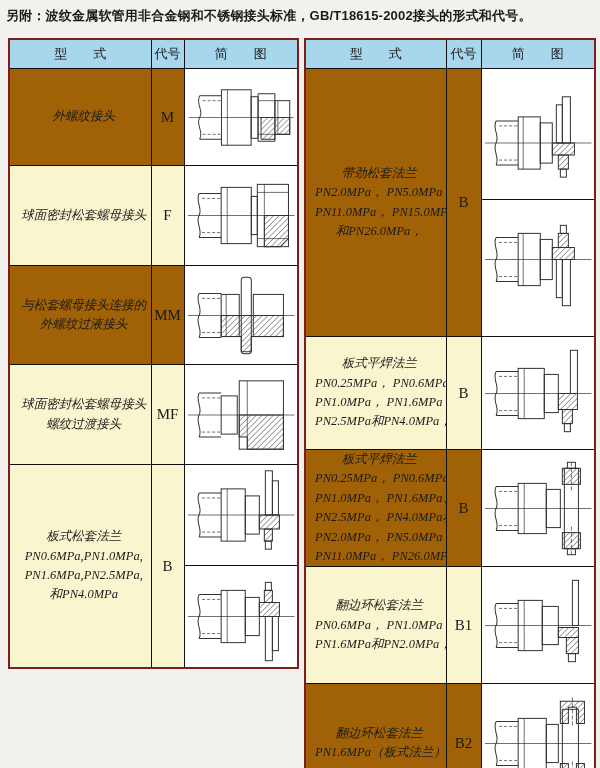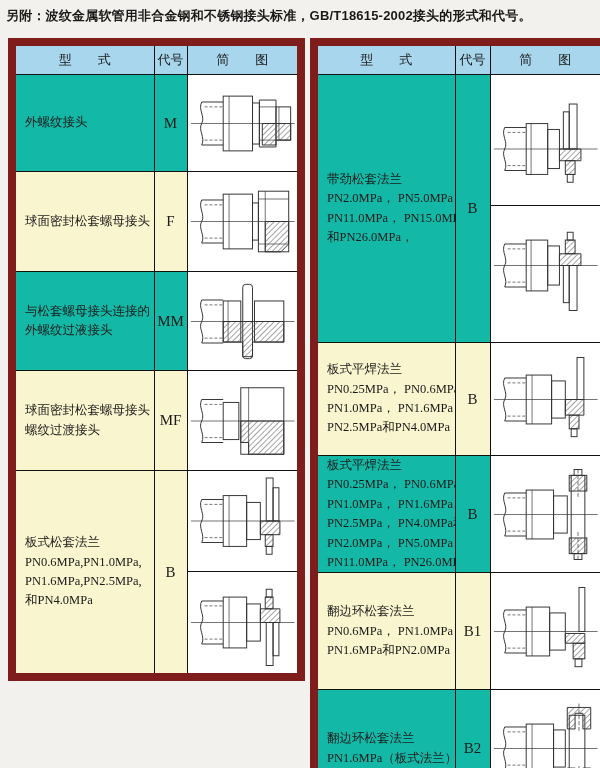--- a/index.html
+++ b/index.html
@@ -1,23 +1,23 @@
 <!DOCTYPE html>
 <html><head>
 <meta charset="utf-8">
 <style>
   html,body{margin:0;padding:0;width:600px;height:768px;background:#f2f1ed;overflow:hidden;
     font-family:"Liberation Sans",sans-serif;color:#1a1a1a;}
   .note{margin:7px 4px 13px 6px;font-size:13px;font-weight:bold;letter-spacing:0.2px;white-space:nowrap;}
   .tables{display:flex;gap:5px;margin:8px 0 0 8px;align-items:flex-start;}
-  table{border-collapse:collapse;table-layout:fixed;border:8px solid #7f1d1d;background:#14b8a6;}
+  table{border-collapse:collapse;table-layout:fixed;border:2px solid #7f1d1d;background:#a16207;}
   th,td{border:1px solid #111;padding:0;overflow:hidden;}
   th{background:#a8d6ec;height:28px;font-weight:normal;font-size:13px;}
   td{vertical-align:middle;}
-  td.type{text-align:left;}
+  td.type{text-align:center;font-style:italic;}
   td.type .txt{display:block;padding:0 2px 0 9px;font-family:"Liberation Serif","DejaVu Serif",serif;
     font-size:12.5px;line-height:1.55;white-space:pre;overflow:hidden;}
   td.code{text-align:center;font-family:"Liberation Serif","DejaVu Serif",serif;font-size:15px;}
   .yellow td.type,.yellow td.code{background:#f8f5cf;}
   td.diag{background:#fff;}
   .dg{display:block;width:100%;}
   .dg svg{display:block;width:100%;height:100%;}
   .split .dg.top{border-bottom:1px solid #111;}
 </style>
 </head>

